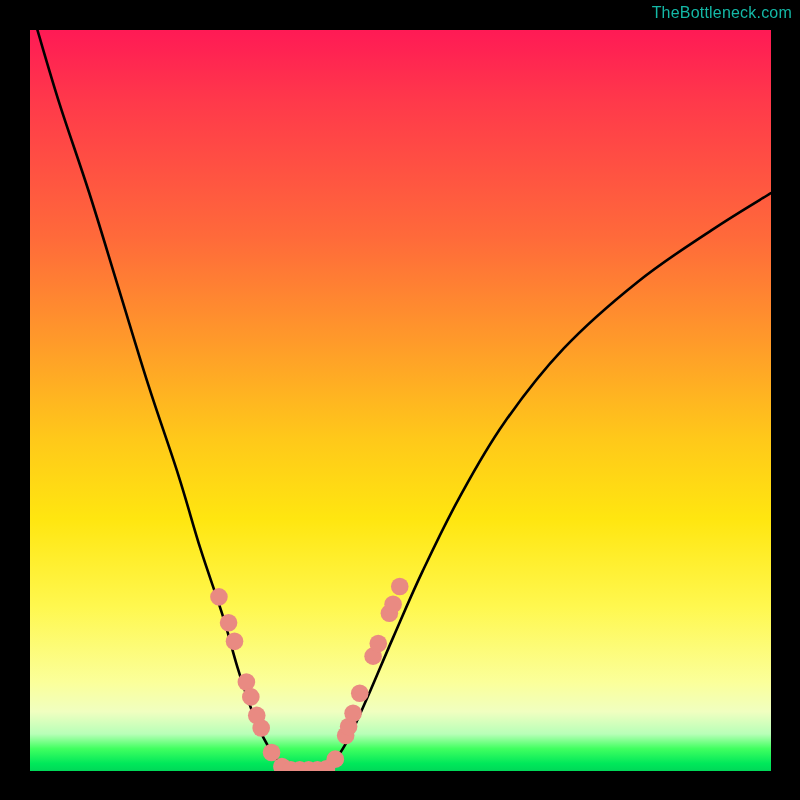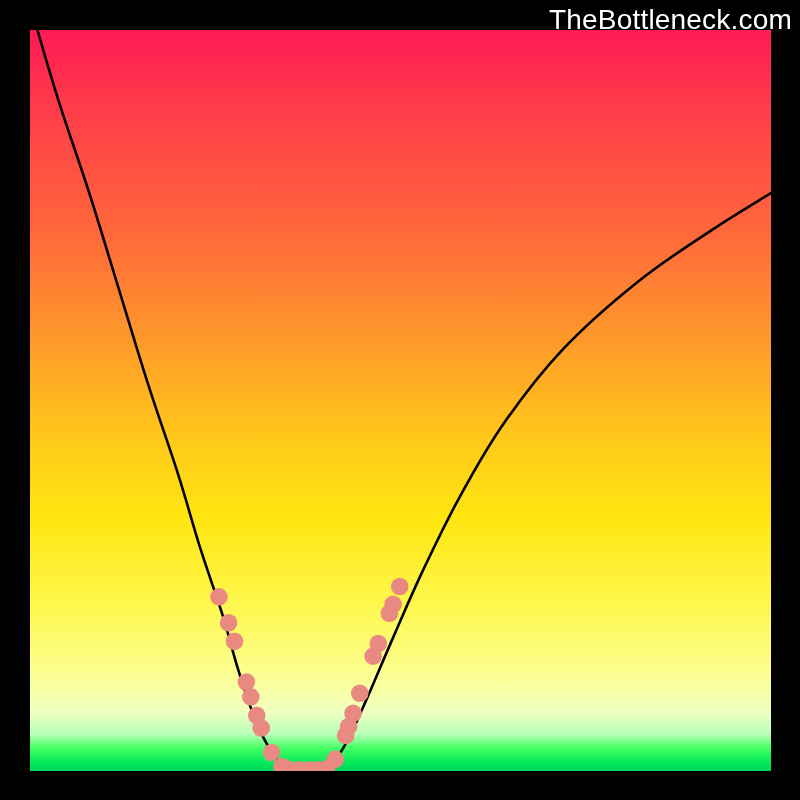--- a/index.html
+++ b/index.html
@@ -40,22 +40,22 @@
       #b8ffb8 95%,
       #40ff60 97%,
       #00e85a 99%,
       #00d858 100%
     );
   }
   #watermark {
     position: absolute;
     top: 4px;
     right: 8px;
-    color: #ffffff;
-    font-size: 28px;
+    color: #14b8a6;
+    font-size: 16px;
     font-weight: 400;
     letter-spacing: 0.2px;
     z-index: 10;
     user-select: none;
     text-align: center;
   }
   svg { display: block; }
 </style>
 </head>
 <body>

